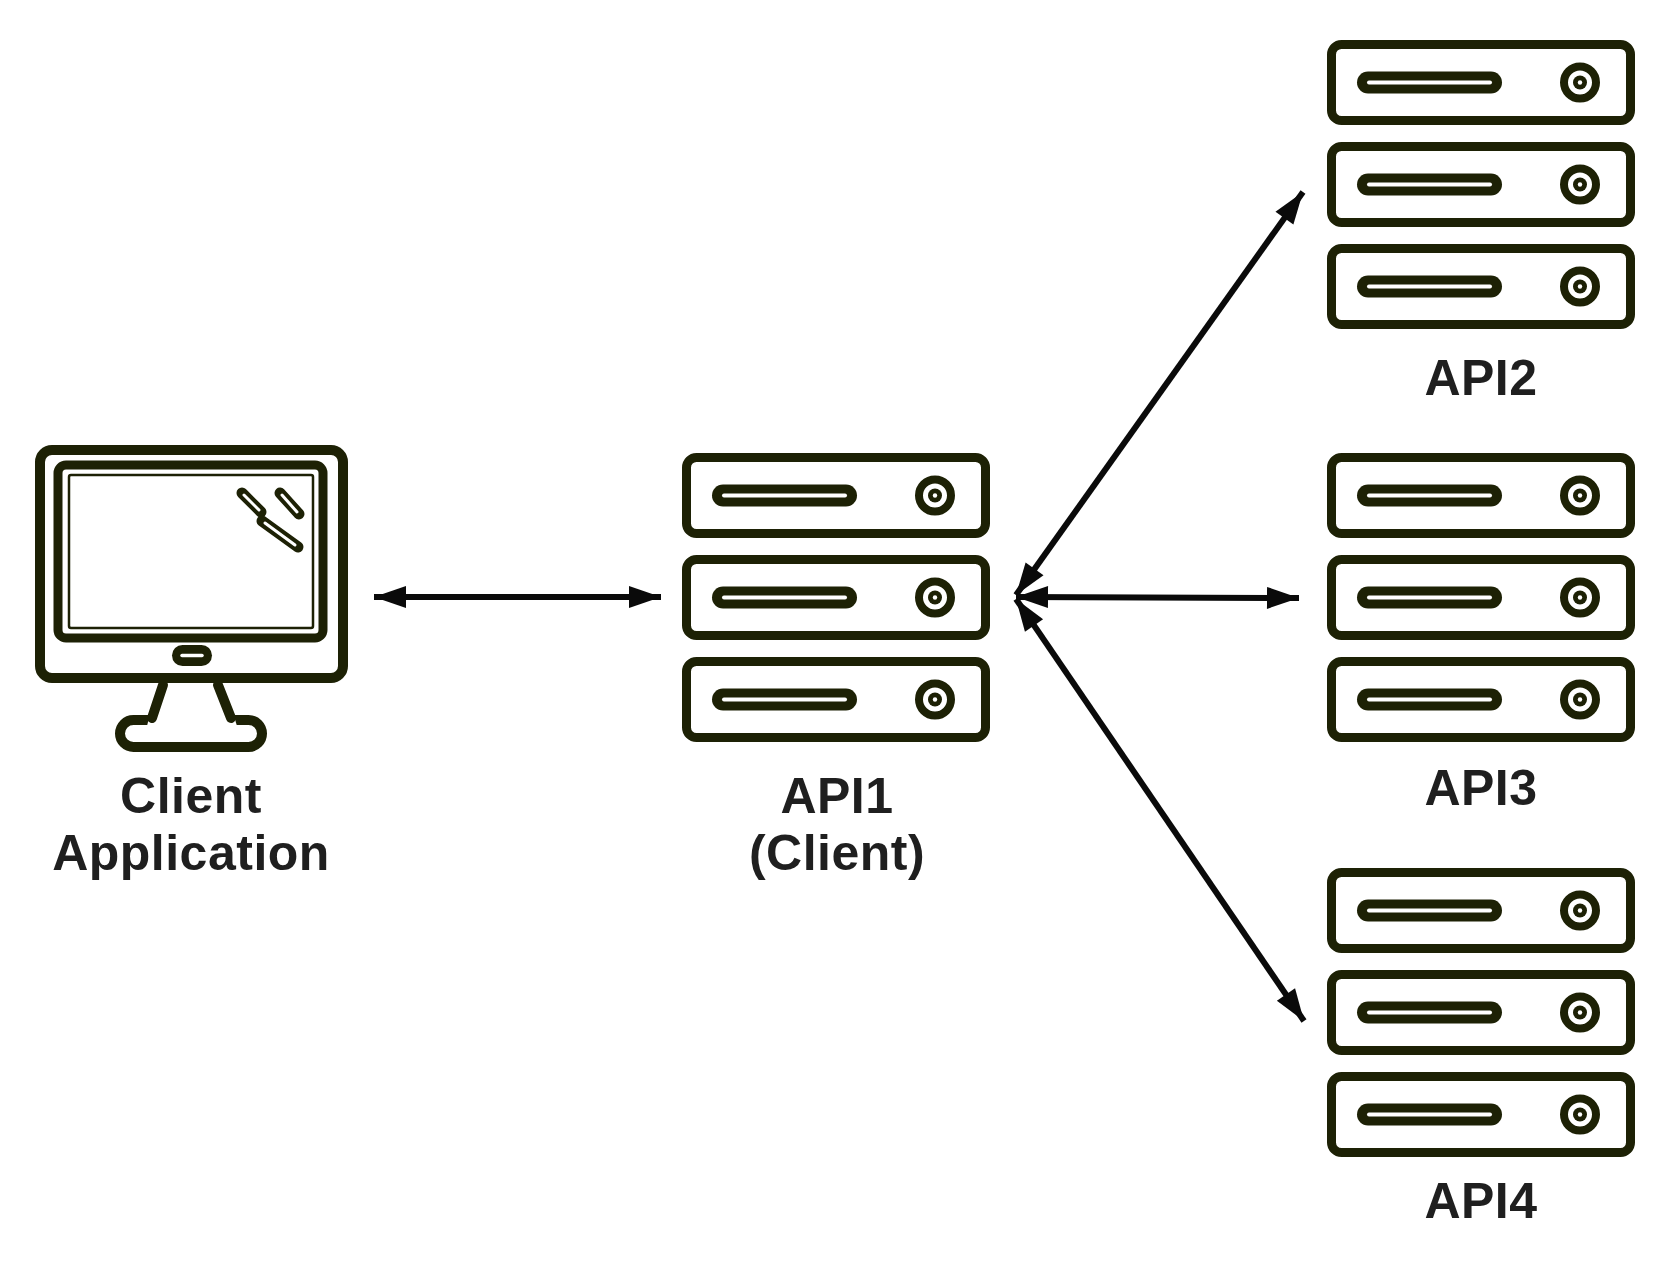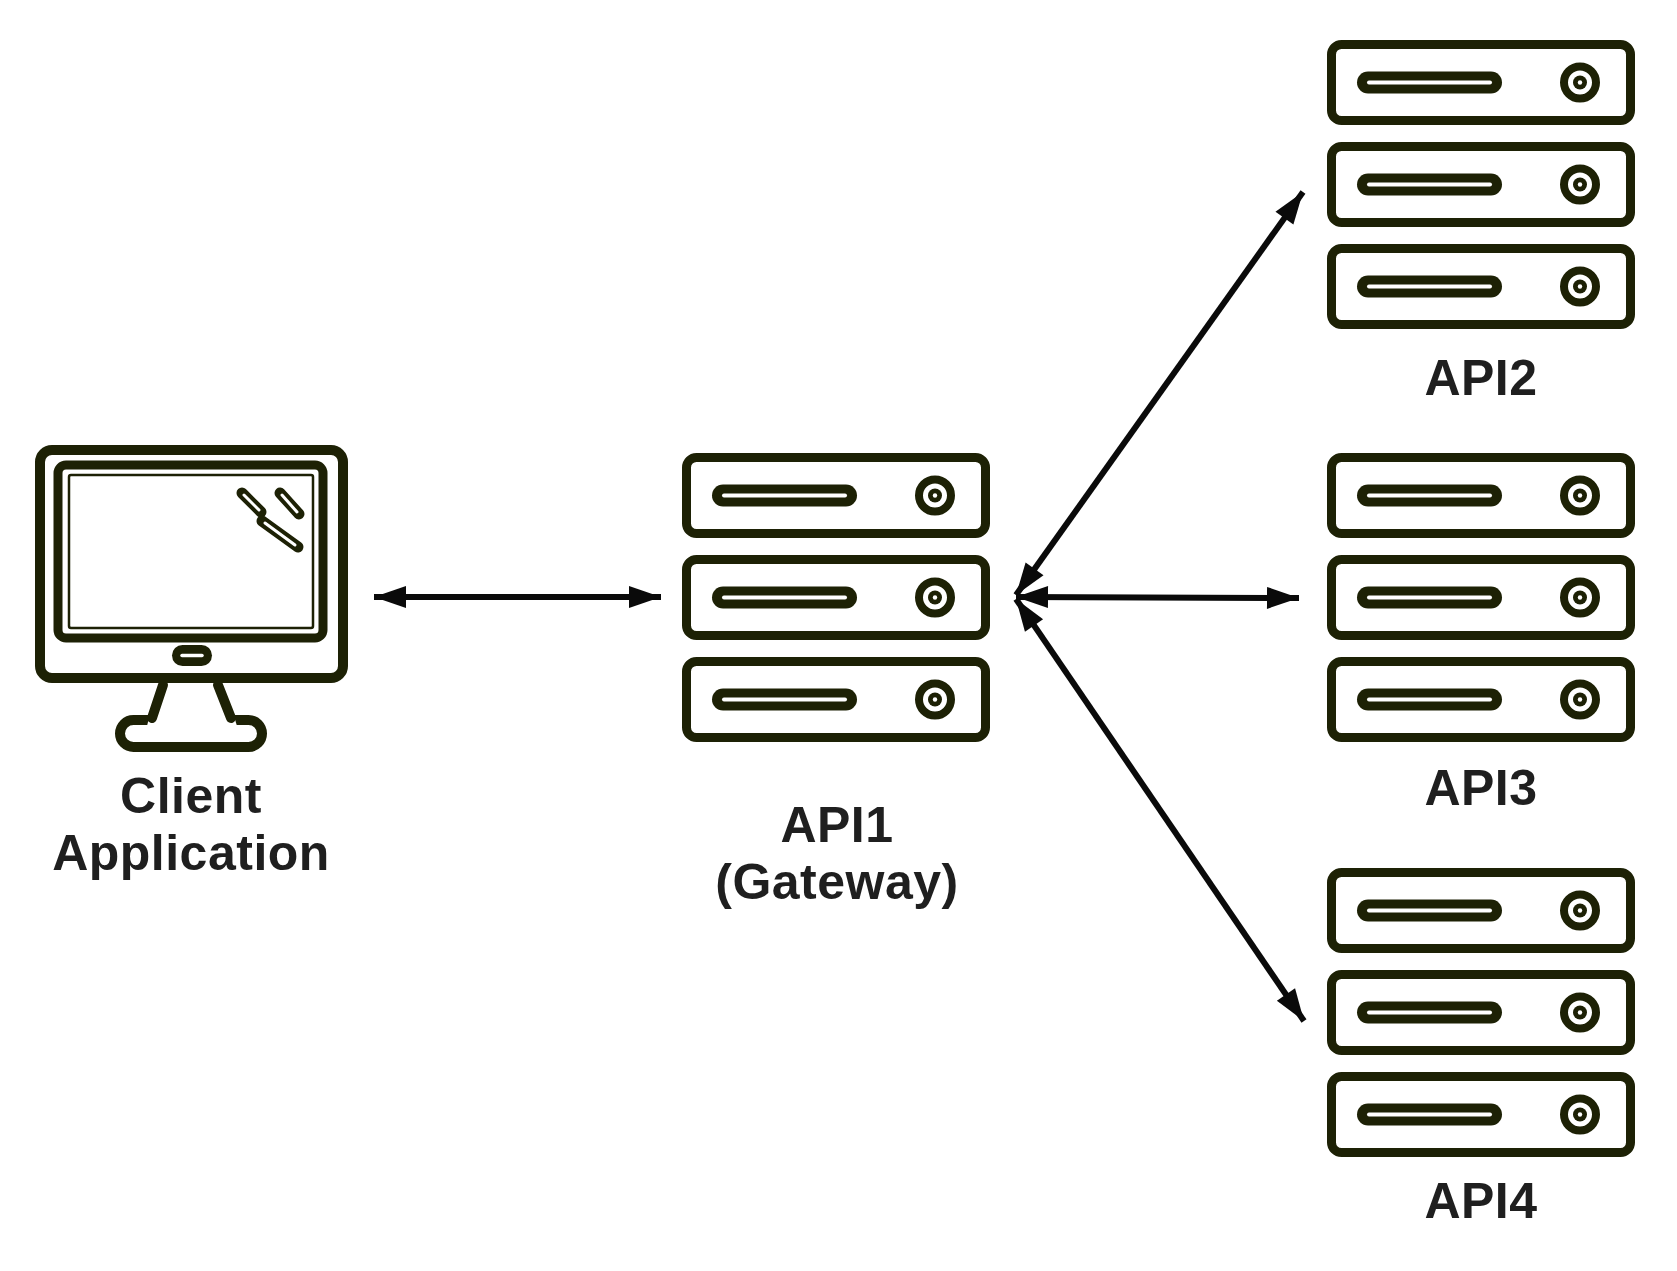--- a/index.html
+++ b/index.html
@@ -100,23 +100,23 @@
     <use href="#server-stack" x="1327" y="40"></use>
     <use href="#server-stack" x="1327" y="453"></use>
     <use href="#server-stack" x="1327" y="868"></use>
   </svg>
 
   <div class="node-label" style="left:-9px; top:768px;">
     <span>Client</span>
     <span>Application</span>
   </div>
 
-  <div class="node-label" style="left:637px; top:768px;margin-top:29px;">
+  <div class="node-label" style="left:637px; top:768px;">
     <span>API1</span>
-    <span>(Gateway)</span>
+    <span>(Client)</span>
   </div>
 
   <div class="node-label" style="left:1281px; top:350px;">
     <span>API2</span>
   </div>
 
   <div class="node-label" style="left:1281px; top:760px;">
     <span>API3</span>
   </div>
 

